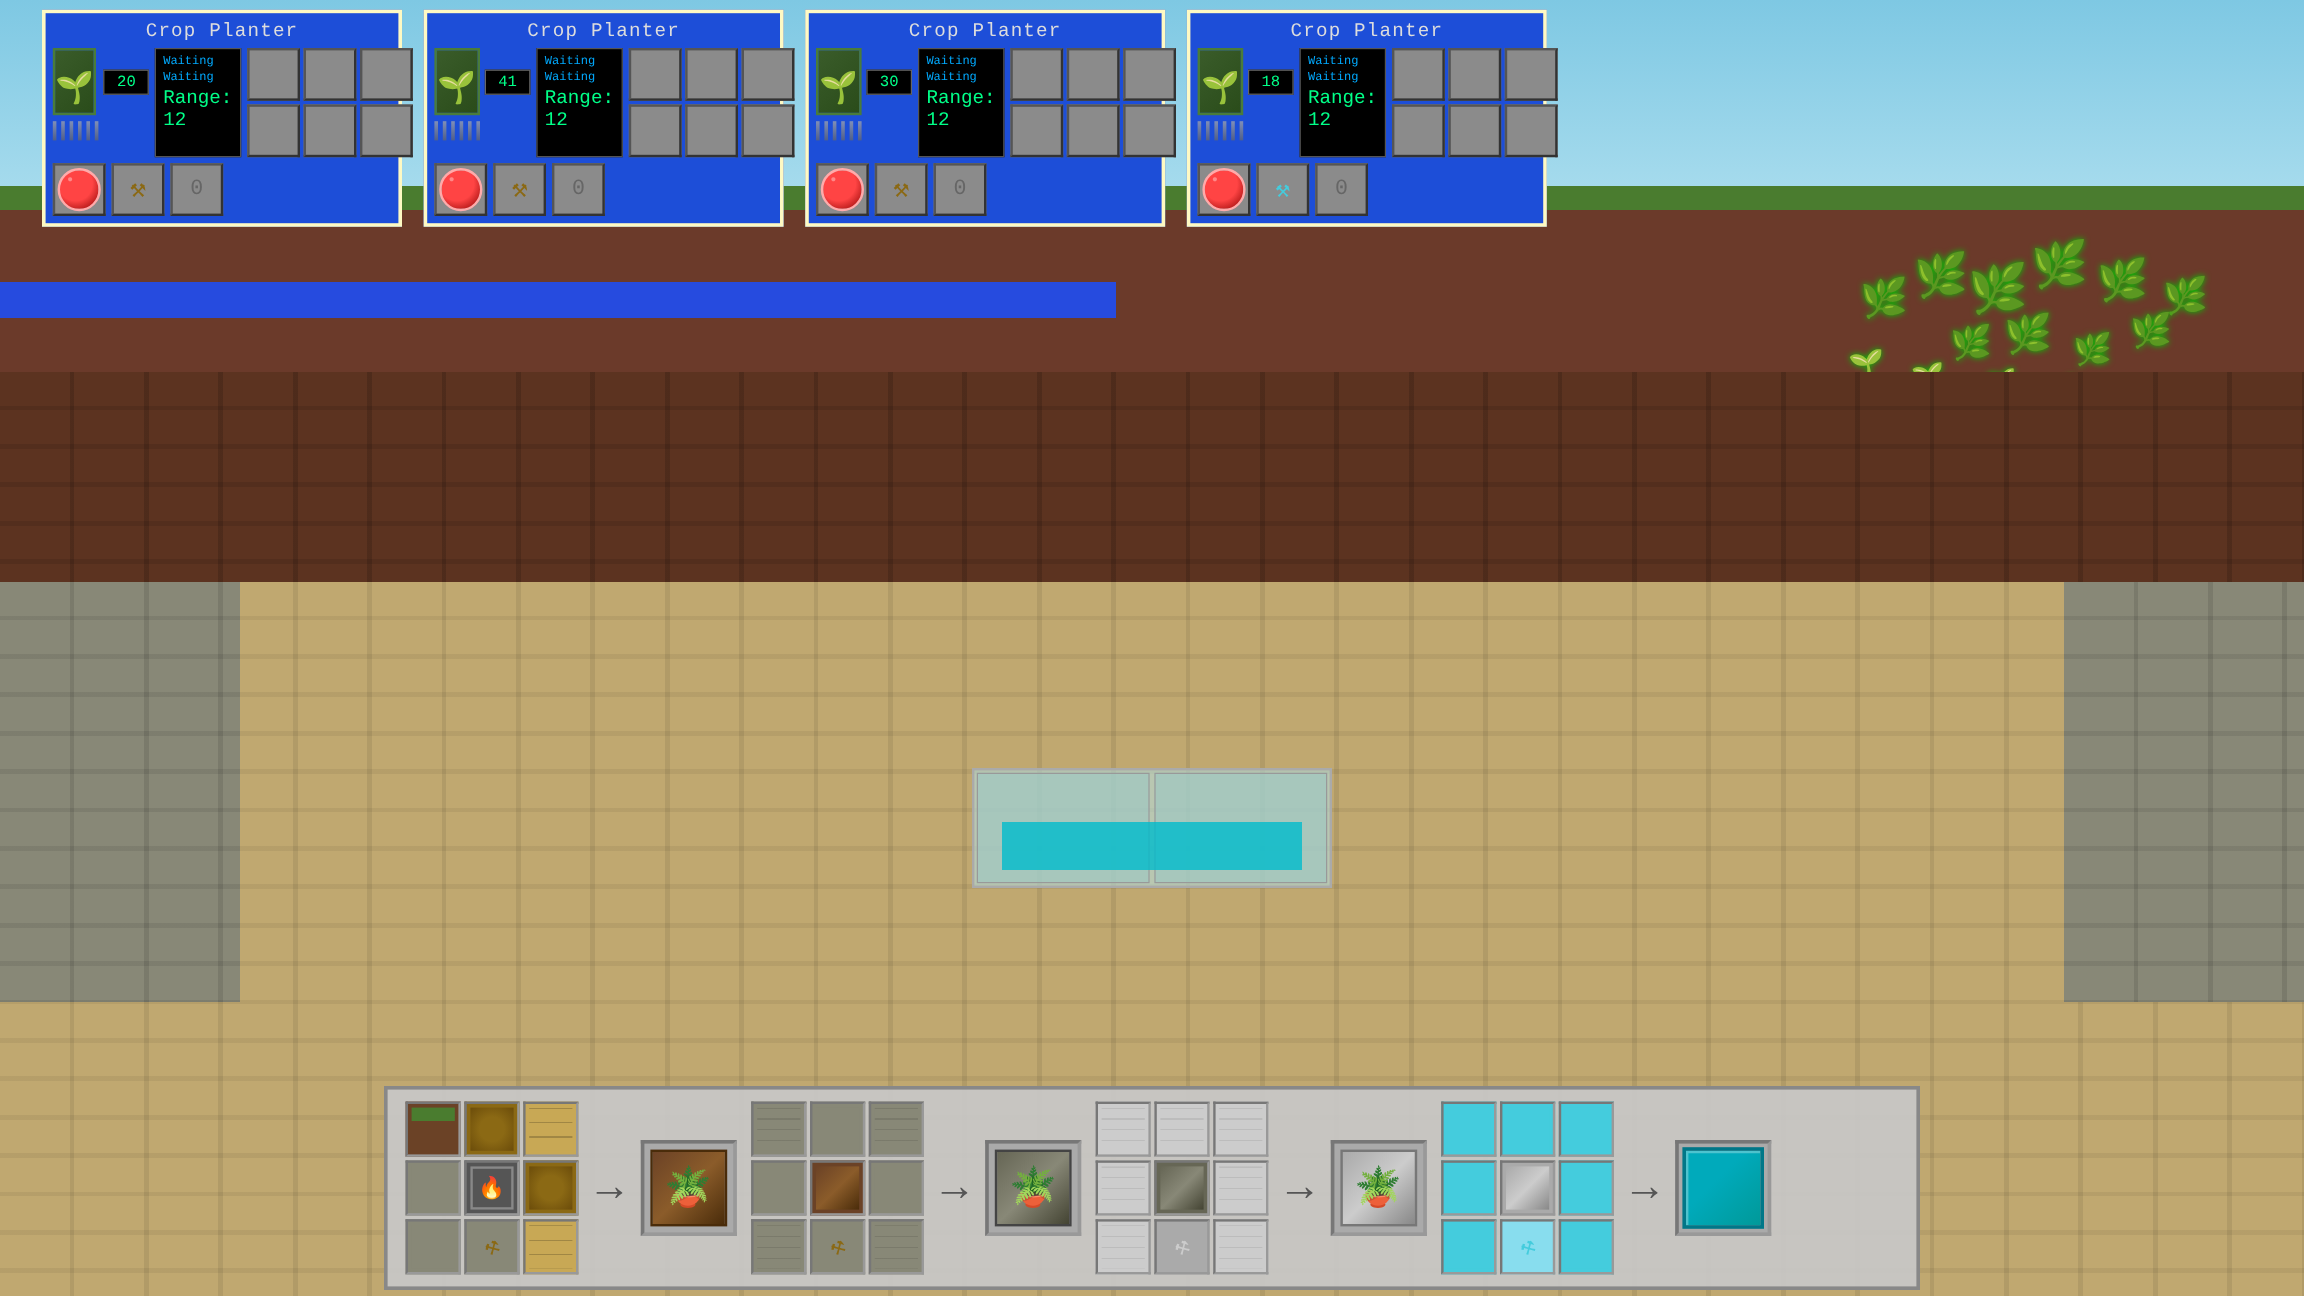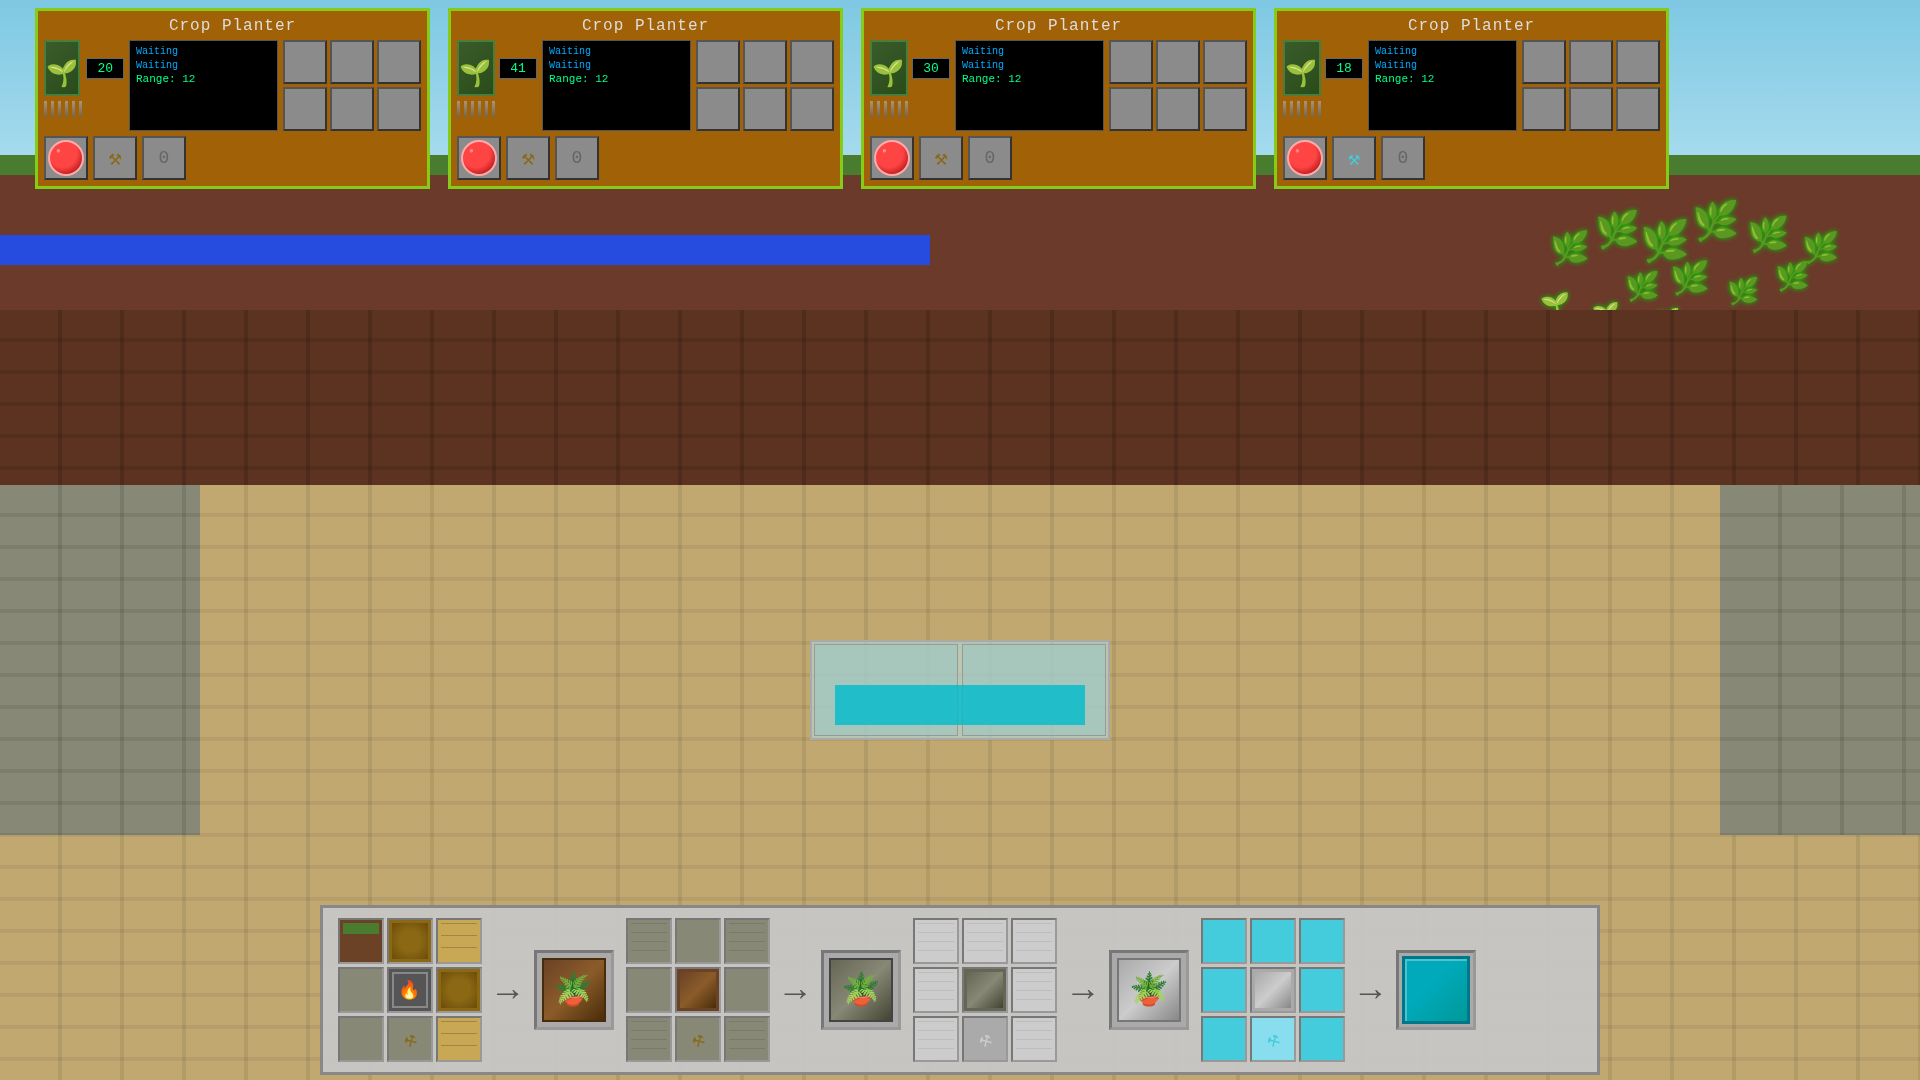--- a/index.html
+++ b/index.html
@@ -170,24 +170,24 @@
 
     
     .crop-planters-row {
       position: absolute;
       top: 8px; left: 35px;
       display: flex;
       gap: 18px;
     }
 
     .planter-panel {
-      background: #a16207;
-      border: 3px solid #84cc16;
+      background: #1d4ed8;
+      border: 3px solid #fef9c3;
       padding: 6px;
-      width: 395px;
+      width: 300px;
     }
 
     .planter-title {
       color: #dddddd;
       font-size: 16px;
       text-align: center;
       margin-bottom: 5px;
       font-family: 'Courier New', monospace;
       letter-spacing: 1px;
     }
@@ -225,21 +225,21 @@
 
     .status-line {
       color: #00aaff;
       font-size: 10px;
       font-family: 'Courier New', monospace;
       line-height: 1.4;
     }
 
     .range-line {
       color: #00ff88;
-      font-size: 11px;
+      font-size: 16px;
       font-family: 'Courier New', monospace;
     }
 
     
     .inv-grid {
       display: grid;
       grid-template-columns: repeat(3, 44px);
       grid-template-rows: repeat(2, 44px);
       gap: 3px;
     }

